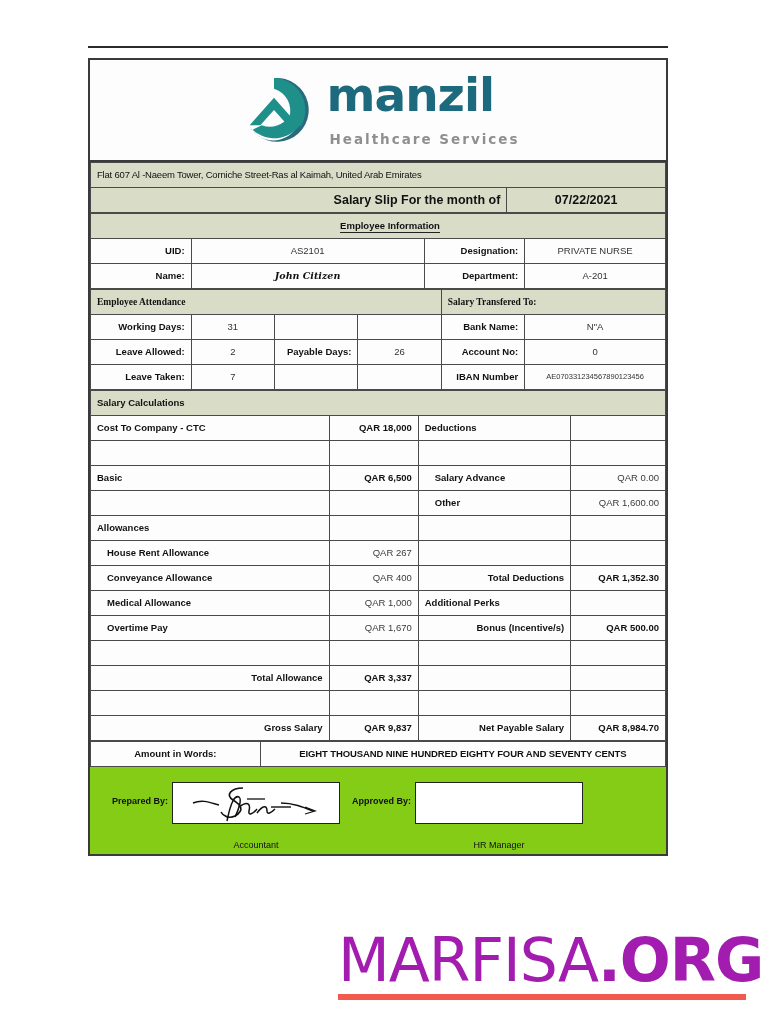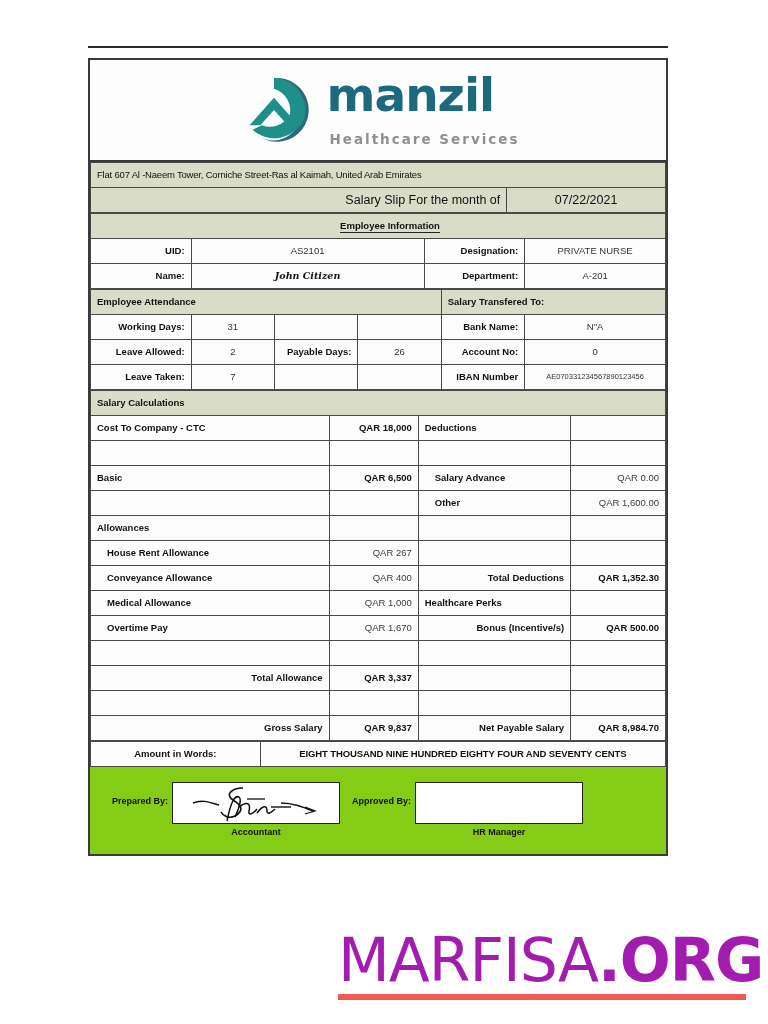--- a/index.html
+++ b/index.html
@@ -51,29 +51,29 @@
     font-family:"DejaVu Sans", sans-serif;
   }
   .tag{
     font-size:13.5px;font-weight:700;letter-spacing:2.0px;
     color:#8f8f8f;margin-top:13px;margin-left:3px;
     font-family:"DejaVu Sans", sans-serif;
   }
 
   
   .band{background:#d9ddc8 !important;}
-  .bandrow td{background:#d9ddc8 !important;}
+  .bandrow td{background:#d9ddc8 !important;font-family:Liberation Serif, serif;}
   .addr{
     font-size:11.5px;font-weight:400;padding:3px 6px;height:24px;
     background:#d9ddc8 !important;letter-spacing:-0.2px;
   }
   .ctr{text-align:center;}
   .rgt{text-align:right;}
   .lft{text-align:left;}
-  .b{font-weight:400;}
+  .b{font-weight:700;}
   .sectitle{
     font-size:14px;font-weight:700;text-align:center;height:28px;
     background:#d9ddc8 !important;
   }
   .sectitle span{border-bottom:1.5px solid #222;padding-bottom:1px;margin-left:24px;}
   .secleft{
     font-size:12.5px;font-weight:700;text-align:left;height:24px;
     background:#d9ddc8 !important;
   }
   .lbl{font-size:9px;font-weight:700;text-align:right;}
@@ -99,21 +99,21 @@
 
   
   .sigwrap{
     border-top:1px solid #a3a3a3;
     height:86px;position:relative;background:#84cc16;
   }
   .sigblock{position:absolute;display:flex;align-items:flex-start;}
   .sig-label{font-size:9px;font-weight:700;margin-top:14px;margin-right:4px;white-space:nowrap;}
   .sig-box{border:1.5px solid #222;width:166px;height:40px;position:relative;background:#fff;}
   .sig-cap{
-    font-size:9px;font-weight:700;text-align:center;width:166px;margin-top:3px;
+    font-size:9px;font-weight:400;text-align:center;width:166px;margin-top:16px;
   }
   .sig-col{display:flex;flex-direction:column;align-items:center;}
   .signature{position:absolute;left:8px;top:0;width:150px;height:40px;}
 
   
   .wm{
     position:absolute;left:338px;top:930px;width:420px;
     display:flex;flex-direction:column;align-items:flex-start;
   }
   .wm-text{
@@ -290,21 +290,21 @@
       <tr>
         <td class="item ind">Conveyance Allowance</td>
         <td class="amt light">QAR 400</td>
         <td class="totlbl">Total Deductions</td>
         <td class="amt">QAR 1,352.30</td>
       </tr>
 
       <tr>
         <td class="item ind">Medical Allowance</td>
         <td class="amt light">QAR 1,000</td>
-        <td class="item">Healthcare Perks</td>
+        <td class="item">Additional Perks</td>
         <td class="blank"></td>
       </tr>
 
       <tr>
         <td class="item ind">Overtime Pay</td>
         <td class="amt light">QAR 1,670</td>
         <td class="totlbl">Bonus (Incentive/s)</td>
         <td class="amt">QAR 500.00</td>
       </tr>
 

